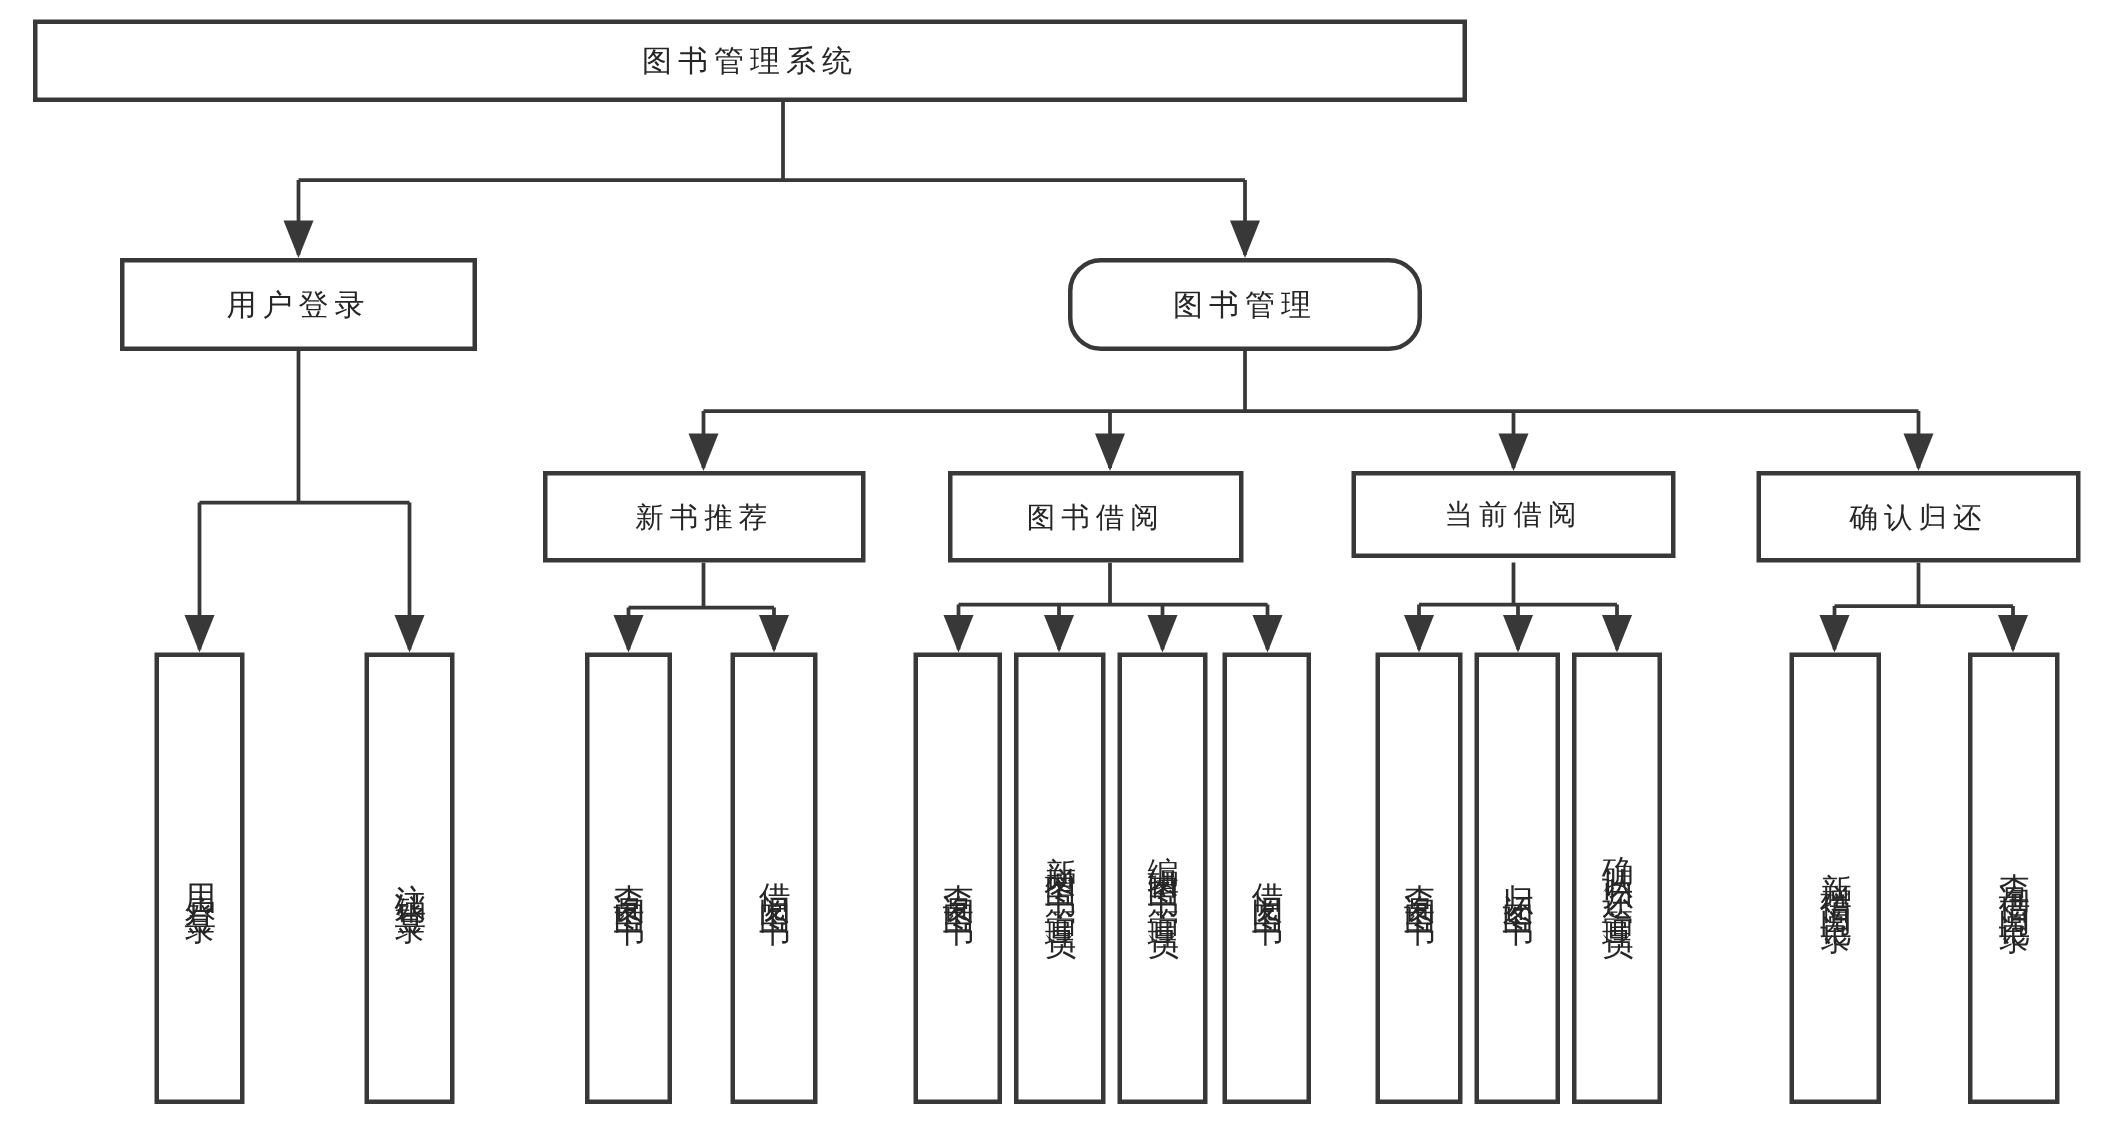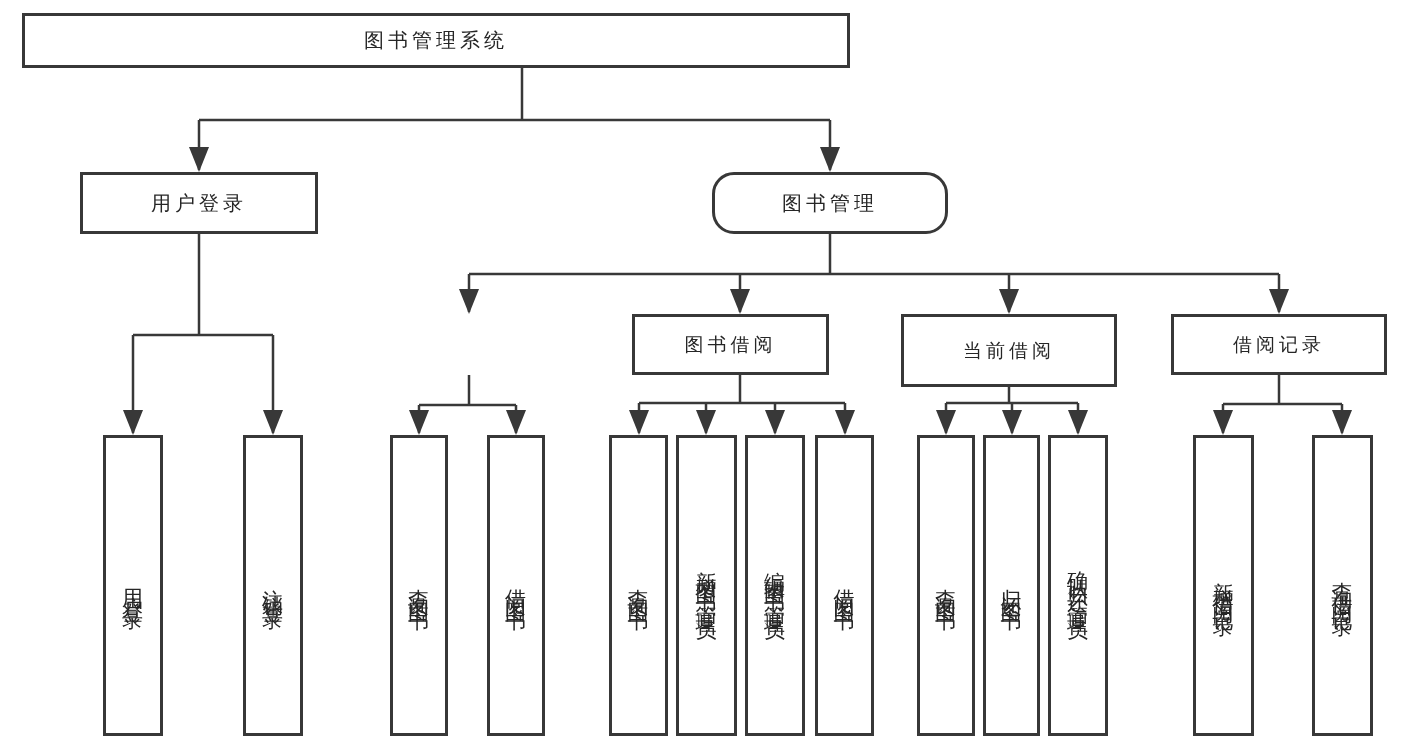--- a/index.html
+++ b/index.html
@@ -86,39 +86,42 @@
     <path d="M1009,375 L1009,403 M946,403 L1078,403 M946,403 L946,433 M1012,403 L1012,433 M1078,403 L1078,433"></path>
     <polygon points="936,410 956,410 946,435"></polygon>
     <polygon points="1002,410 1022,410 1012,435"></polygon>
     <polygon points="1068,410 1088,410 1078,435"></polygon>
 
     <path d="M1279,375 L1279,404 M1223,404 L1342,404 M1223,404 L1223,433 M1342,404 L1342,433"></path>
     <polygon points="1213,410 1233,410 1223,435"></polygon>
     <polygon points="1332,410 1352,410 1342,435"></polygon>
   </svg>
 
-  <div class="node" style="left:22px;top:13px;width:828px;height:55px;">
+  <div class="node" style="left:22px;top:13px;width:956px;height:55px;">
     <span class="h-label">图书管理系统</span>
   </div>
 
   <div class="node" style="left:80px;top:172px;width:238px;height:62px;">
     <span class="h-label">用户登录</span>
   </div>
   <div class="node" style="left:712px;top:172px;width:236px;height:62px;border-radius:22px;">
     <span class="h-label">图书管理</span>
   </div>
 
+  <div class="node lvl3" style="left:362px;top:314px;width:215px;height:61px;">
+    <span class="h-label">新书推荐</span>
+  </div>
   <div class="node lvl3" style="left:632px;top:314px;width:197px;height:61px;">
     <span class="h-label">图书借阅</span>
   </div>
-  <div class="node lvl3" style="left:901px;top:314px;width:216px;height:73px;">
+  <div class="node lvl3" style="left:901px;top:314px;width:216px;height:58px;">
     <span class="h-label">当前借阅</span>
   </div>
   <div class="node lvl3" style="left:1171px;top:314px;width:216px;height:61px;">
-    <span class="h-label">借阅记录</span>
+    <span class="h-label">确认归还</span>
   </div>
 
   <div class="node leaf" style="left:103px;top:435px;width:60px;height:301px;">
     <span class="v-label">用户登录</span>
   </div>
   <div class="node leaf" style="left:243px;top:435px;width:60px;height:301px;">
     <span class="v-label">注销登录</span>
   </div>
 
   <div class="node leaf" style="left:390px;top:435px;width:58px;height:301px;">

